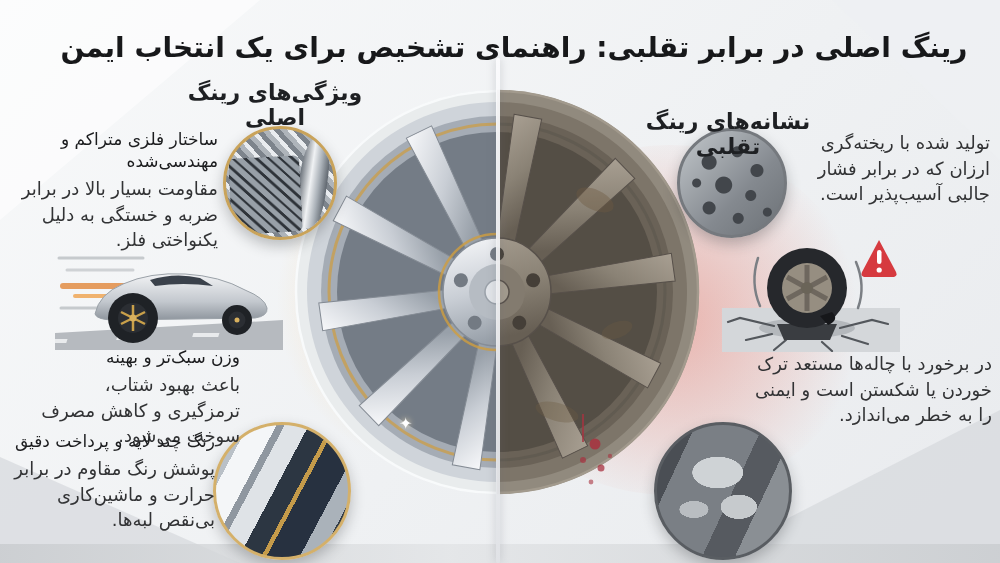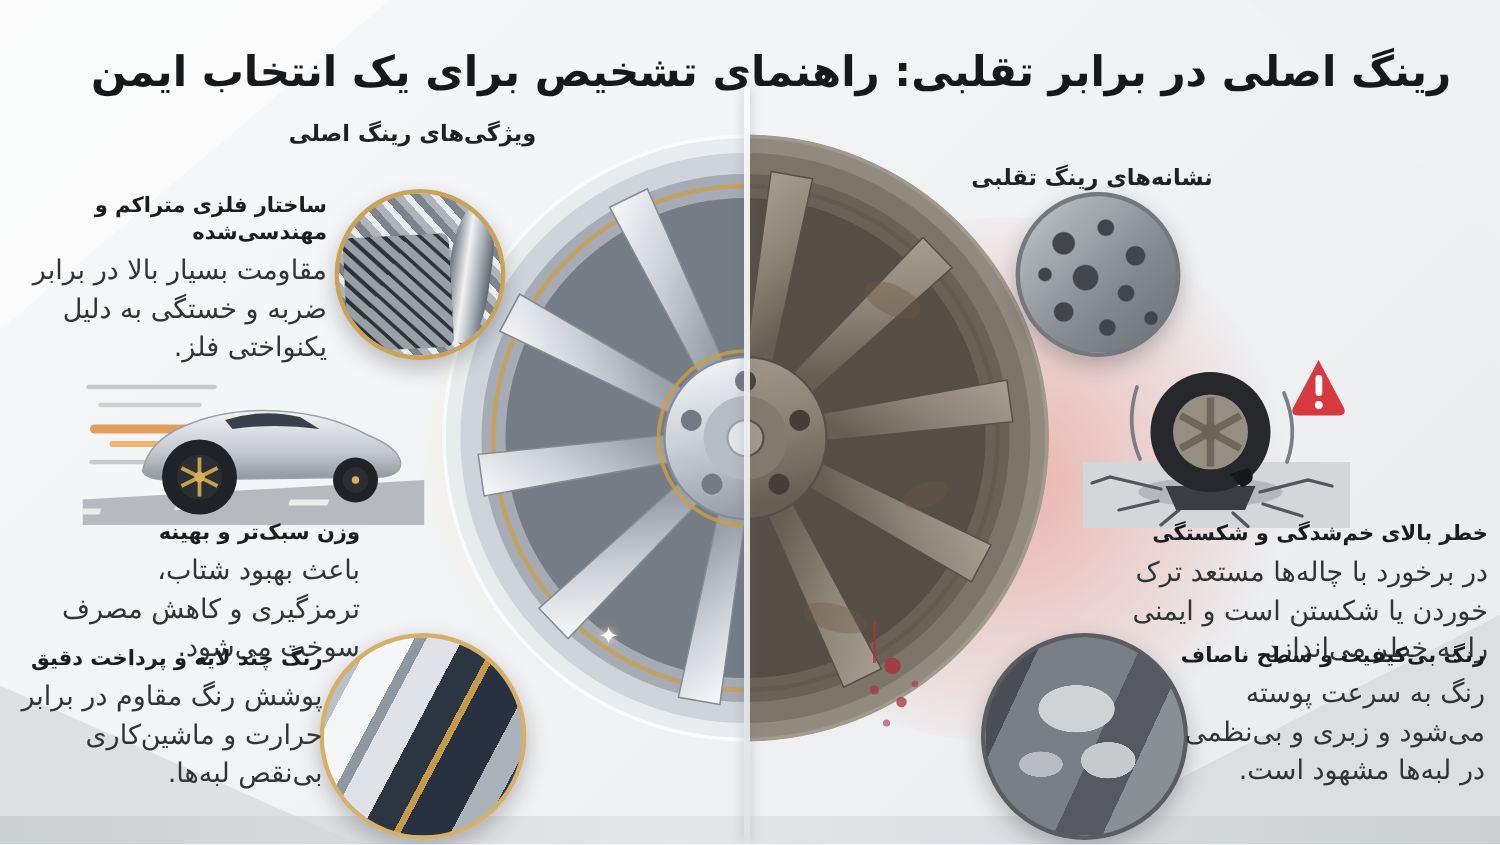--- a/index.html
+++ b/index.html
@@ -19,24 +19,24 @@
     background:radial-gradient(circle,rgba(224,80,60,.38) 0%,rgba(224,80,60,.15) 45%,rgba(224,80,60,0) 72%);}
   .glow-core{left:380px;top:170px;width:240px;height:240px;
     background:radial-gradient(circle,rgba(255,255,255,.8) 0%,rgba(255,255,255,0) 70%);}
   .wheel-svg{position:absolute;left:285px;top:80px;width:424px;height:424px;z-index:3;}
   .divider{position:absolute;left:496px;top:58px;width:4px;height:505px;z-index:5;border-radius:2px;
     background:linear-gradient(180deg,rgba(251,251,253,.95),rgba(224,226,230,.95));
     box-shadow:0 0 8px rgba(110,112,122,.35);}
   .title{position:absolute;left:0;right:0;top:12px;text-align:center;direction:rtl;
     font-size:28px;font-weight:bold;color:#17181a;z-index:7;letter-spacing:0;margin-left:28px;}
   .col-header{position:absolute;top:80px;width:220px;text-align:center;direction:rtl;
-    font-size:15px;font-weight:bold;color:#1e2023;z-index:7;}
+    font-size:22px;font-weight:bold;color:#1e2023;z-index:7;}
   .col-header.left{left:165px;} .col-header.right{left:618px;margin-top:29px;}
   .tblock{position:absolute;direction:rtl;text-align:right;z-index:7;}
-  .btitle{font-size:14px;font-weight:bold;line-height:1.3;color:#1b1c1e;}
+  .btitle{font-size:17px;font-weight:normal;line-height:1.3;color:#1b1c1e;}
   .bbody{font-size:18px;line-height:1.42;color:#323335;margin-top:4px;}
   .tb-l1{left:10px;top:128px;width:208px;}
   .tb-l2{left:28px;top:346px;width:212px;}
   .tb-l3{left:12px;top:430px;width:203px;}
   .tb-r1{left:793px;top:126px;width:197px;}
   .tb-r2{left:748px;top:347px;width:244px;}
   .tb-r3{left:786px;top:428px;width:204px;}
   .inset{position:absolute;border-radius:50%;overflow:hidden;z-index:6;
     box-shadow:0 6px 14px rgba(40,42,48,.28);}
   .inset-mesh{left:223px;top:126px;width:108px;height:108px;border:3px solid #c9a35a;
@@ -206,28 +206,24 @@
   <div class="tblock tb-l2">
     <div class="btitle">وزن سبک‌تر و بهینه</div>
     <div class="bbody">باعث بهبود شتاب، ترمزگیری و کاهش مصرف سوخت می‌شود.</div>
   </div>
   <div class="tblock tb-l3">
     <div class="btitle">رنگ چند لایه و پرداخت دقیق</div>
     <div class="bbody">پوشش رنگ مقاوم در برابر حرارت و ماشین‌کاری بی‌نقص لبه‌ها.</div>
   </div>
 
   <div class="tblock tb-r1">
+    <div class="bbody">تولید شده با ریخته‌گری ارزان که در برابر فشار جالبی آسیب‌پذیر است.</div>
   </div>
   <div class="tblock tb-r2">
-    <div class="btitle">خطر بالای خم‌شدگی و شکستگی</div>
     <div class="bbody">در برخورد با چاله‌ها مستعد ترک خوردن یا شکستن است و ایمنی را به خطر می‌اندازد.</div>
-  </div>
-  <div class="tblock tb-r3">
-    <div class="btitle">رنگ بی‌کیفیت و سطح ناصاف</div>
-    <div class="bbody">رنگ به سرعت پوسته می‌شود و زبری و بی‌نظمی در لبه‌ها مشهود است.</div>
   </div>
 
   <div class="inset inset-mesh"></div>
   <div class="inset inset-porous"></div>
   <div class="inset inset-polished"></div>
   <div class="inset inset-peeling"></div>
 
   <svg class="illus car-illus" viewBox="0 0 228 114">
     <defs>
       <linearGradient id="carGrad" x1="0" y1="0" x2="0" y2="1">

